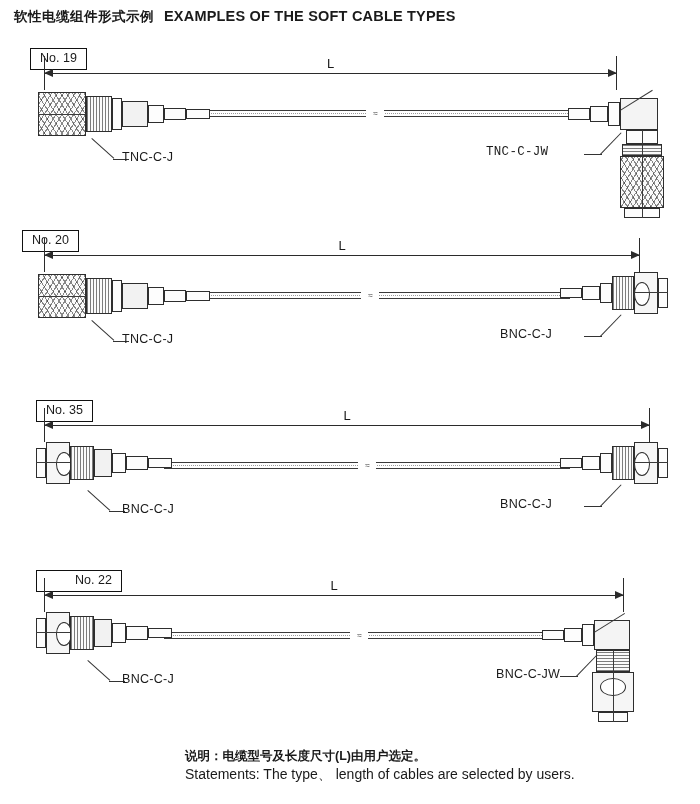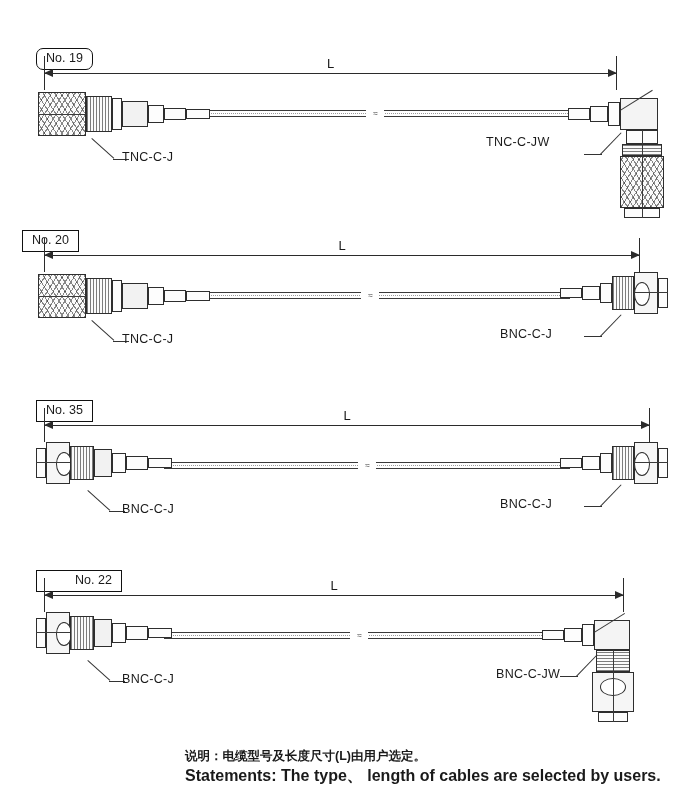--- a/index.html
+++ b/index.html
@@ -98,31 +98,35 @@
   }
   .hline{position:absolute;border-top:1px solid #3a3a3a;}
   .vline{position:absolute;border-left:1px solid #3a3a3a;}
   .bayo{
     position:absolute;border:1px solid #2e2e2e;border-radius:50%;background:#fff;
   }
 
   
   .footer{position:absolute;left:0;width:700px;text-align:left;}
   .footer .cn{position:absolute;left:185px;top:0;font-size:12.5px;white-space:nowrap;font-weight:bold;}
-  .footer .en{position:absolute;left:185px;top:18px;font-size:16px;font-weight:bold;white-space:nowrap;}
+  .footer .en{position:absolute;left:185px;top:18px;font-size:14px;font-weight:normal;white-space:nowrap;}
 </style>
 </head>
 <body>
 
 <div class="page">
 
+  <div class="header">
+    <span class="cn">软性电缆组件形式示例</span>
+    <span class="en">EXAMPLES OF THE SOFT CABLE TYPES</span>
+  </div>
 
   <div class="block" style="top:40px;height:185px;">
 
-    <div class="no-box" style="left:36px;top:8px;border-radius:7px;">No. 19</div>
+    <div class="no-box" style="left:30px;top:8px;">No. 19</div>
 
     <div class="dim" style="left:44px;top:22px;width:573px;">
       <div class="tick l"></div>
       <div class="tick r"></div>
       <div class="line"></div>
       <div class="arrow l"></div>
       <div class="arrow r"></div>
       <div class="lab">L</div>
     </div>
 
@@ -160,21 +164,21 @@
       <div class="part ribsv" style="left:54px;top:64px;width:40px;height:12px;"></div>
       <div class="part knurl" style="left:52px;top:76px;width:44px;height:52px;"></div>
       <div class="part" style="left:56px;top:128px;width:36px;height:10px;"></div>
       <div class="vline" style="left:74px;top:50px;height:88px;"></div>
     </div>
 
     <div class="leader" style="left:548px;top:92px;width:70px;height:34px;">
       <div class="seg" style="left:52px;top:22px;width:30px;transform:rotate(-46deg);"></div>
       <div class="flat" style="left:36px;top:22px;width:18px;"></div>
     </div>
-    <div class="conn-label" style="left:486px;top:95px;">TNC-C-JW</div>
+    <div class="conn-label" style="left:486px;top:105px;font-family:Liberation Mono, monospace;">TNC-C-JW</div>
   </div>
 
   <div class="block" style="top:222px;height:165px;">
 
     <div class="no-box" style="left:22px;top:8px;">No. 20</div>
 
     <div class="dim" style="left:44px;top:22px;width:596px;">
       <div class="tick l"></div>
       <div class="tick r"></div>
       <div class="line"></div>

